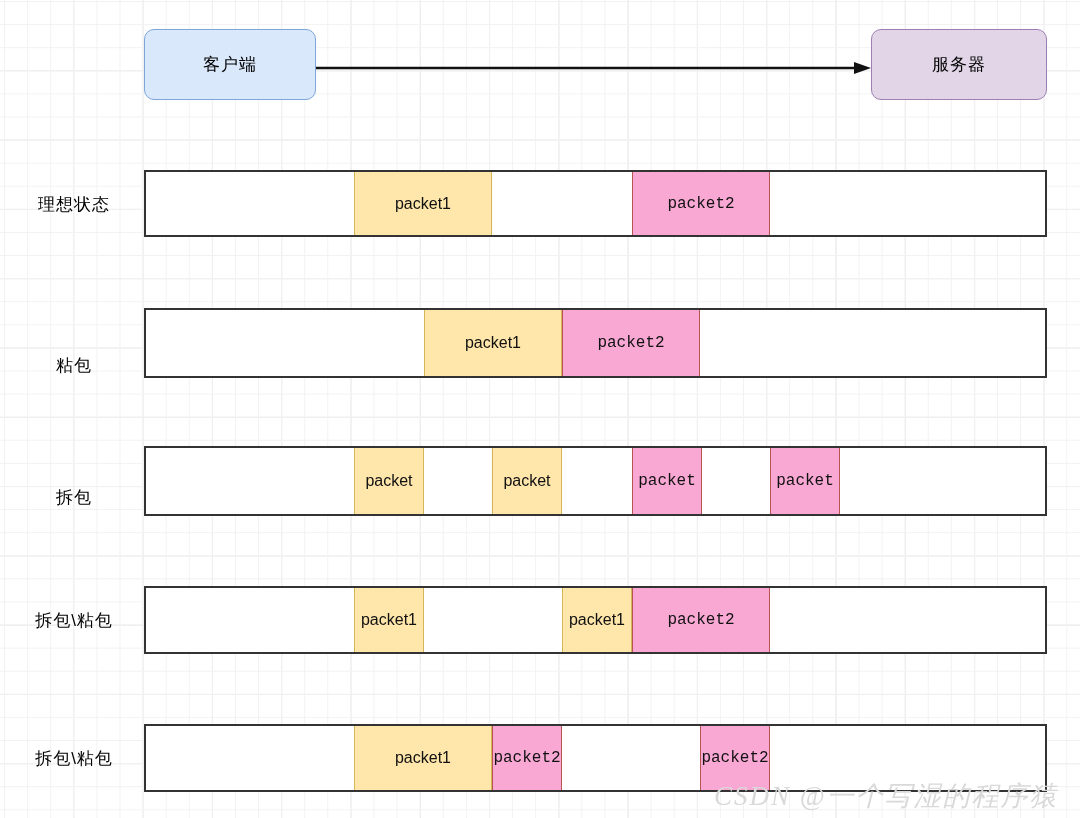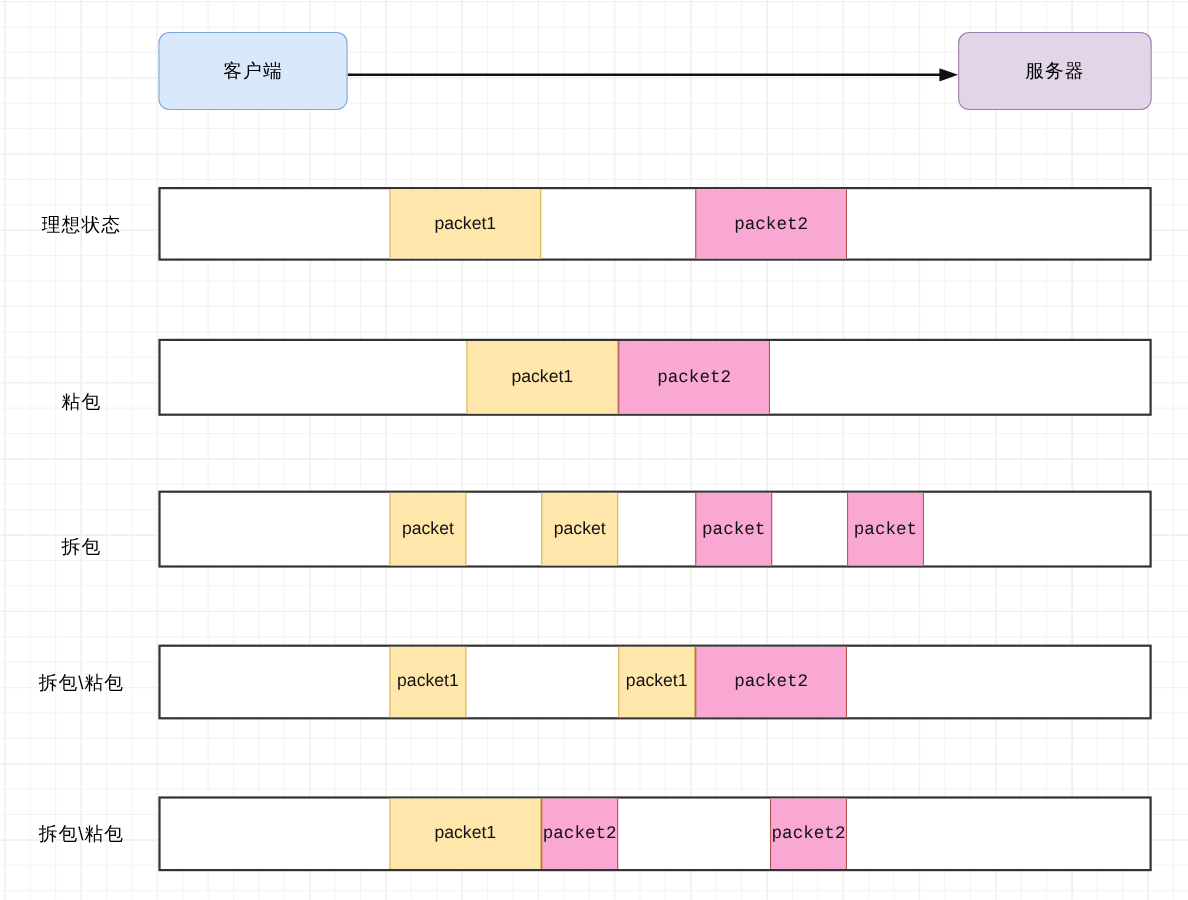--- a/index.html
+++ b/index.html
@@ -184,14 +184,15 @@
       <div class="row" style="top: 724px; height: 68px;">
         <div class="row-label" style="top: 23px;">拆包\粘包</div>
         <div class="bar" style="height: 68px;">
           <div class="seg seg-yellow" style="left: 208px; width: 138px;">packet1</div>
           <div class="seg seg-red" style="left: 346px; width: 70px;">packet2</div>
           <div class="seg seg-red" style="left: 554px; width: 70px;">packet2</div>
         </div>
       </div>
     </div>
 
+  <div id="watermark">CSDN @一个写湿的程序猿</div>
 
 </div>
 
 </body></html>

